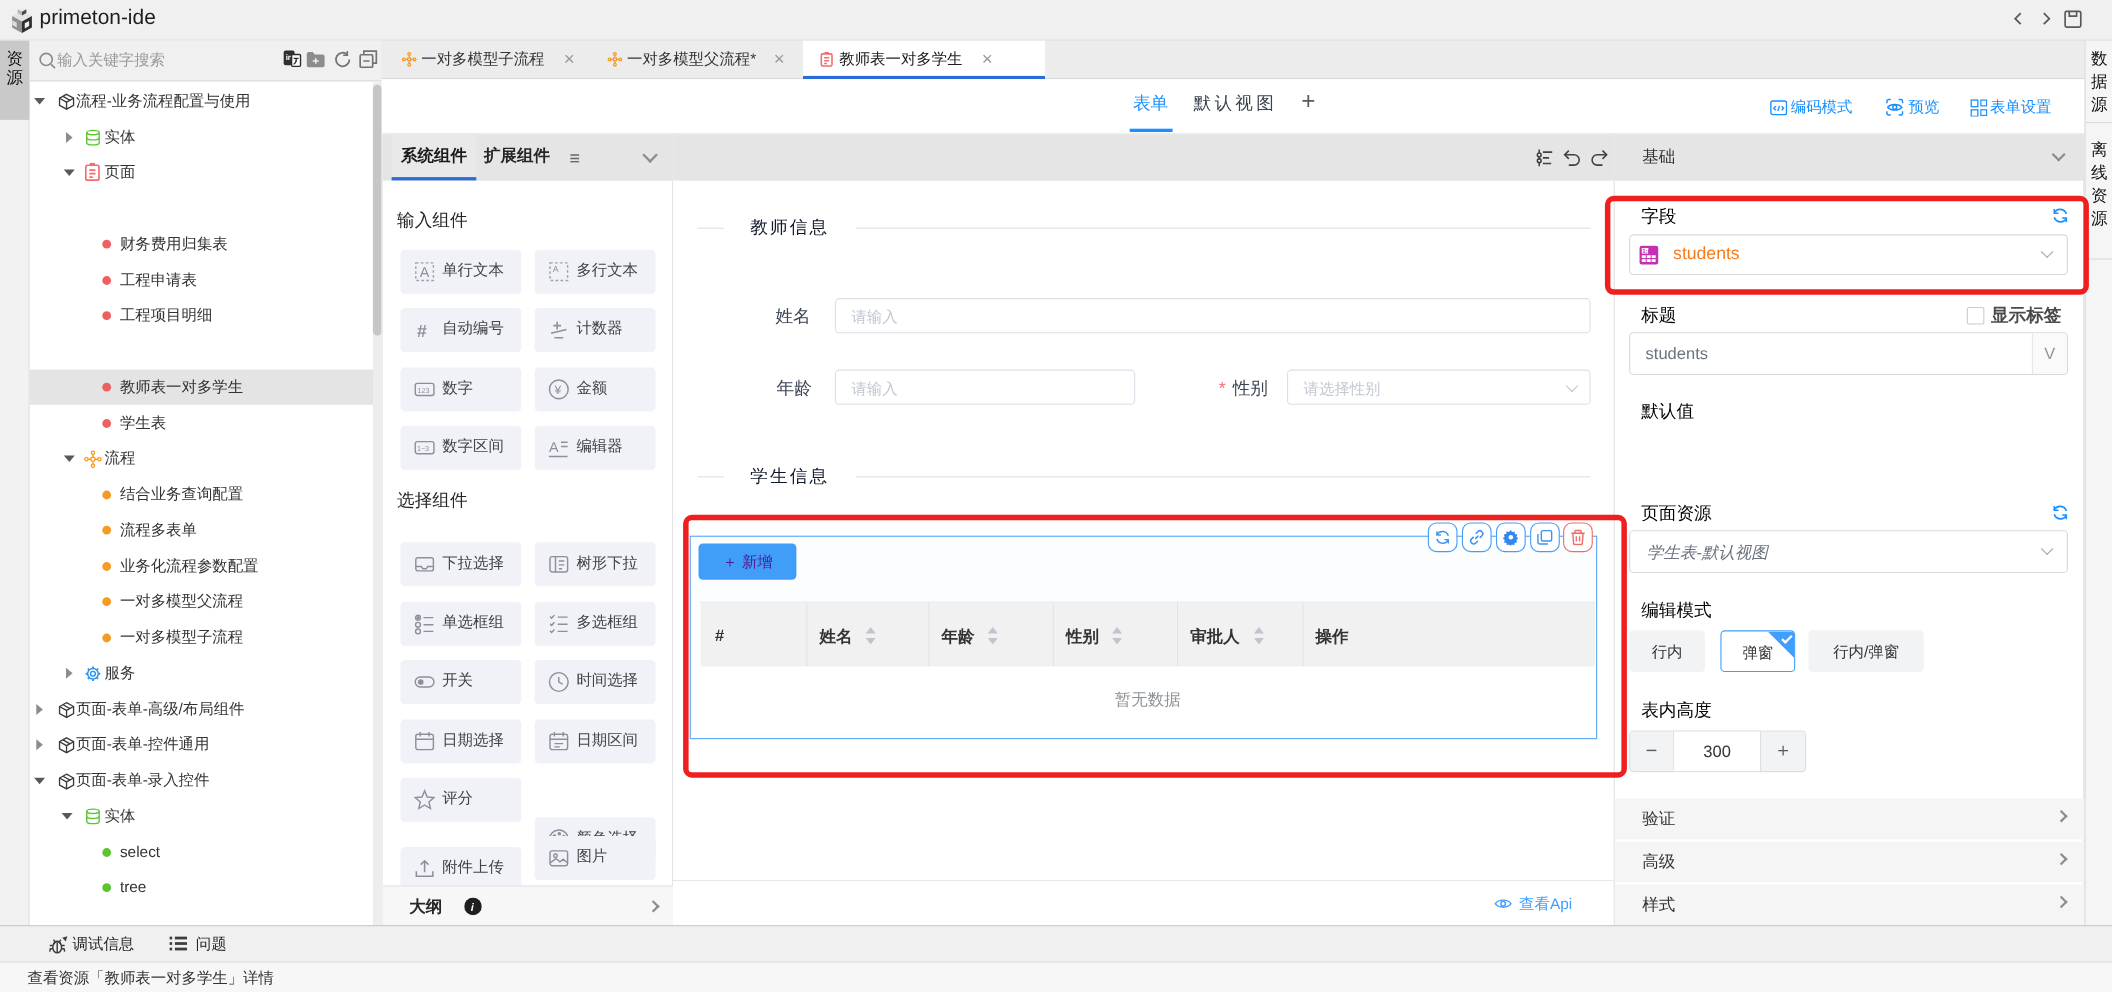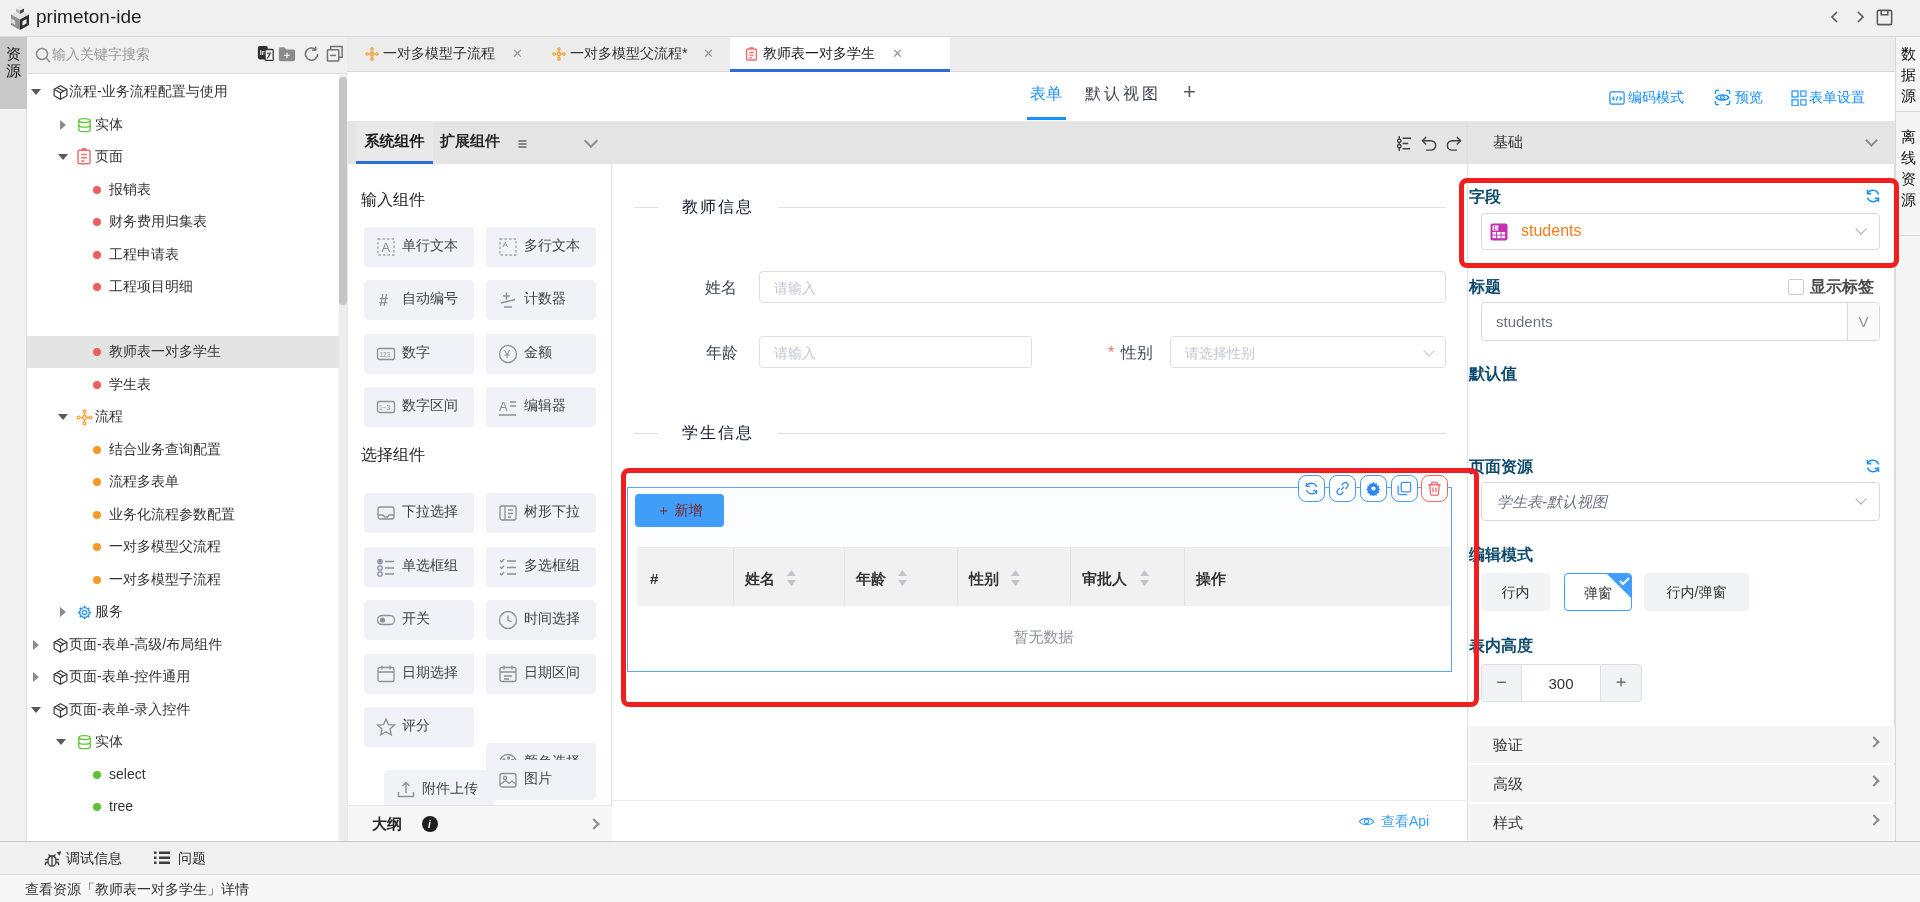--- a/index.html
+++ b/index.html
@@ -62,30 +62,30 @@
 .canvas-hdr { left:0; top:0; width:855px; height:42px; border-right:1px solid #e0e0e0; }
 .divider { position:absolute; height:1px; background:#dcdfe6; }
 .sec-title { position:absolute; font-size:16px; color:#0f172a; letter-spacing:2px; }
 .f-label { position:absolute; font-size:16px; color:#3c4454; }
 .f-input { position:absolute; background:#fff; border:1px solid #dcdfe6; border-radius:4px; }
 .ph { position:absolute; left:14px; top:8px; color:#c2c8d2; font-size:14px; }
 .canvas-foot { left:0; top:678px; width:854px; height:41px; background:#fff; border-top:1px solid #e8e8e8; }
 
 
 .selbox { left:15px; top:365px; width:825px; height:185px; border:1px solid #58a6f5; background:#fcfdff; }
-.addbtn { position:absolute; left:7px; top:6px; width:89px; height:33px; background:#409ef8; border-radius:4px; color:#7f1d1d; font-size:14px; text-align:center; line-height:33px; }
+.addbtn { position:absolute; left:7px; top:6px; width:89px; height:33px; background:#409ef8; border-radius:4px; color:#4c1d95; font-size:14px; text-align:center; line-height:33px; }
 .stable { position:absolute; left:8px; top:59px; width:813px; border:1px solid #ebeef5; border-top:none; }
 .sth { position:absolute; top:0; height:59px; background:#f1f1f1; border-top:1px solid #ebeef5; }
 .sth .t { position:absolute; top:22px; font-size:15px; font-weight:bold; color:#333; }
 .toolbtn { position:absolute; top:-13px; width:27px; height:27px; background:#fff; border:1px solid #459df5; border-radius:8px; }
 
 
 .props { left:1467px; top:122px; width:428px; height:719px; background:#fff; border-right:1px solid #dcdcdc; border-left:1px solid #e0e0e0; }
 .props-hdr { left:0; top:0; width:428px; height:42px; }
-.p-label { position:absolute; left:1px; font-size:16px; font-weight:bold; color:#0c4a6e; }
+.p-label { position:absolute; left:24px; font-size:16px; font-weight:normal; color:#000000; }
 .p-input { position:absolute; left:13px; width:399px; background:#fff; border:1px solid #d9d9d9; border-radius:4px; }
 .p-suffix { position:absolute; right:0; top:0; width:32px; height:100%; background:#fafafa; border-left:1px solid #d9d9d9; border-radius:0 4px 4px 0; color:#8e959e; text-align:center; }
 .seg { position:absolute; height:38px; background:#f2f3f5; border-radius:4px; font-size:14px; color:#333; text-align:center; line-height:38px; }
 .collapse-row { position:absolute; left:0; width:428px; height:37px; background:#f5f5f5; font-size:15px; color:#333; line-height:37px; padding-left:25px; }
 .chev-r { position:absolute; right:18px; top:12px; width:8px; height:8px; border-right:2px solid #8c8c8c; border-top:2px solid #8c8c8c; transform:rotate(45deg); }
 .chev-d { position:absolute; width:10px; height:10px; border-right:2px solid #8c8c8c; border-bottom:2px solid #8c8c8c; transform:rotate(45deg); }
 
 
 .rrail { left:1895px; top:37px; width:25px; height:805px; background:#f5f5f5; border-left:1px solid #d9d9d9; }
 .rrail-tab { position:absolute; left:0; width:25px; text-align:center; font-size:15px; color:#111; line-height:21px; padding-top:7px; border-bottom:1px solid #d9d9d9; }
@@ -184,24 +184,20 @@
       </div>
     <div class="trow" style="top:104px;">
         <div class="caret-d" style="left:31px;"></div>
         <svg class="ticon" style="left:49px; top:7px;" width="16" height="18" viewBox="0 0 20 22" fill="none" stroke="#f36d6f" stroke-width="1.9">
           <rect x="2.5" y="2.5" width="15" height="17" rx="2"></rect>
           <path d="M7 1 h6" stroke-width="2.4"></path>
           <path d="M6.5 8 h7 M6.5 12 h7 M6.5 16 h4"></path>
         </svg>
         <div class="lbl" style="left:68px;">页面</div>
       </div>
-    <div class="trow" style="top:136.5px;">
-        <div class="dot" style="left:66px; background:#f05f5f;"></div>
-        <div class="lbl" style="left:82px;">报销表</div>
-      </div>
     <div class="trow" style="top:169px;">
         <div class="dot" style="left:66px; background:#f05f5f;"></div>
         <div class="lbl" style="left:82px;">财务费用归集表</div>
       </div>
     <div class="trow" style="top:201.5px;">
         <div class="dot" style="left:66px; background:#f05f5f;"></div>
         <div class="lbl" style="left:82px;">工程申请表</div>
       </div>
     <div class="trow" style="top:234px;">
         <div class="dot" style="left:66px; background:#f05f5f;"></div>
@@ -511,21 +507,21 @@
     <div class="cbtn" style="left:138px; top:585px;margin-top:36px;">
         <svg class="cic" viewBox="0 0 20 20" fill="none" stroke="currentColor" stroke-width="1.3">
           <path d="M10 1.5 a8.5 8.5 0 1 0 0 17 c1.5 0 2 -1 1.5 -2 c-0.6 -1.3 0.2 -2.5 1.8 -2.5 h2.2 a3 3 0 0 0 3 -3 a8.5 8.5 0 0 0 -8.5 -9.5 Z"></path>
           <circle cx="6" cy="7" r="1" fill="currentColor"></circle>
           <circle cx="10.5" cy="5" r="1" fill="currentColor"></circle>
           <circle cx="14.5" cy="7.5" r="1" fill="currentColor"></circle>
           <circle cx="5.5" cy="11.5" r="1" fill="currentColor"></circle>
         </svg>
         <span>颜色选择</span>
       </div>
-    <div class="cbtn" style="left:16px; top:648px;margin-left:20px;">
+    <div class="cbtn" style="left:16px; top:648px;">
         <svg class="cic" viewBox="0 0 20 20" fill="none" stroke="currentColor" stroke-width="1.4">
           <path d="M10 13 V3 M6.5 6 L10 2.5 L13.5 6"></path>
           <path d="M2.5 12 v4.5 h15 V12"></path>
         </svg>
         <span>附件上传</span>
       </div>
     <div class="cbtn" style="left:138px; top:638px;">
         <svg class="cic" viewBox="0 0 20 20" fill="none" stroke="currentColor" stroke-width="1.3">
           <rect x="2" y="3.5" width="16" height="13.5" rx="2"></rect>
           <circle cx="7" cy="8" r="1.6"></circle>

